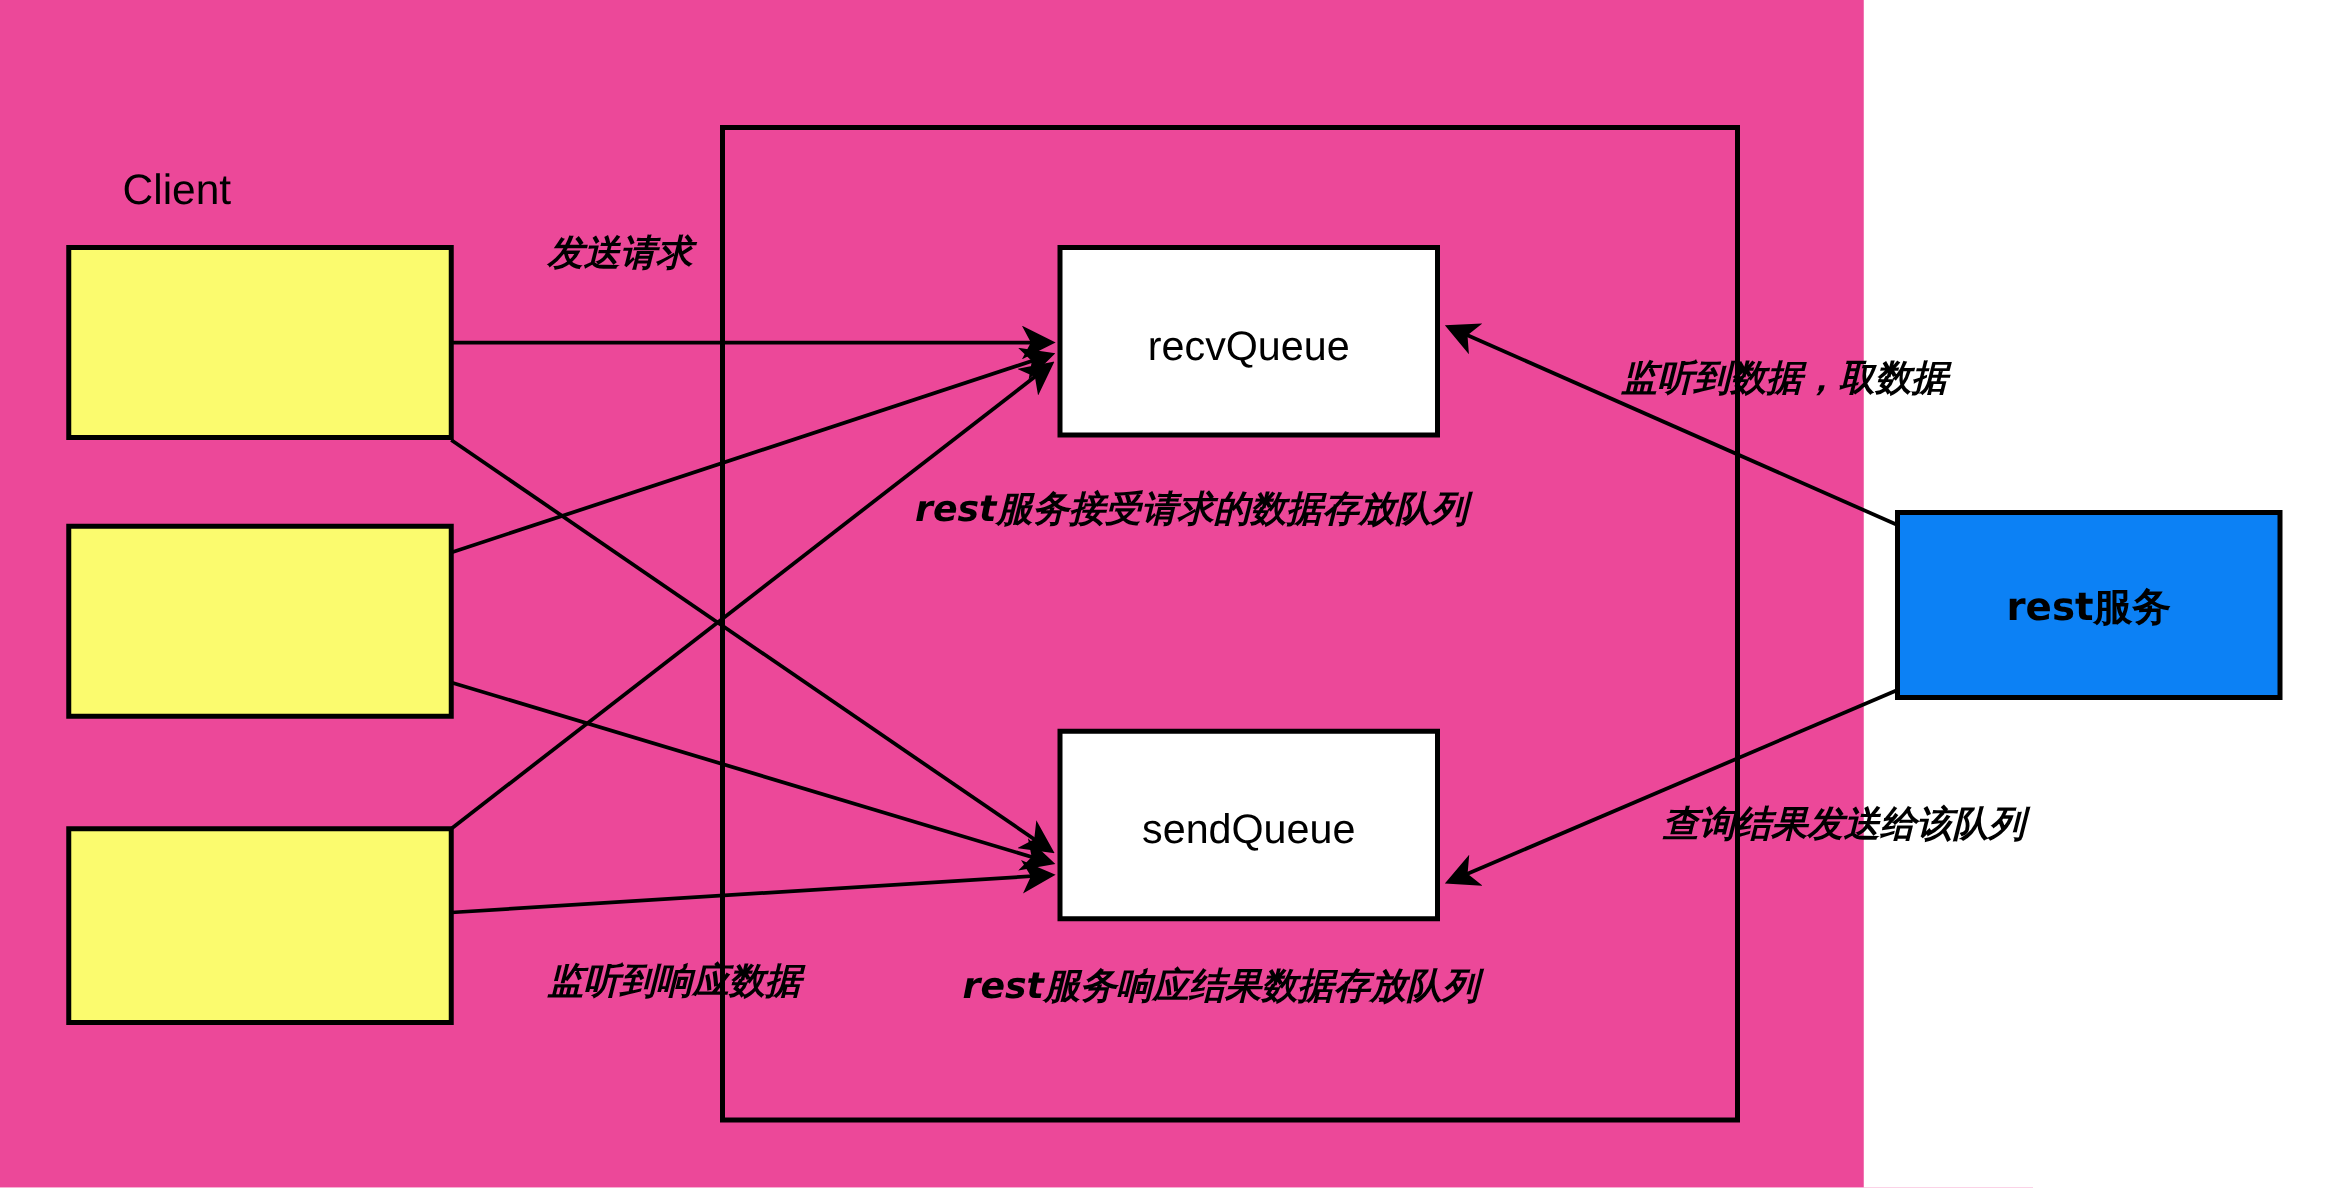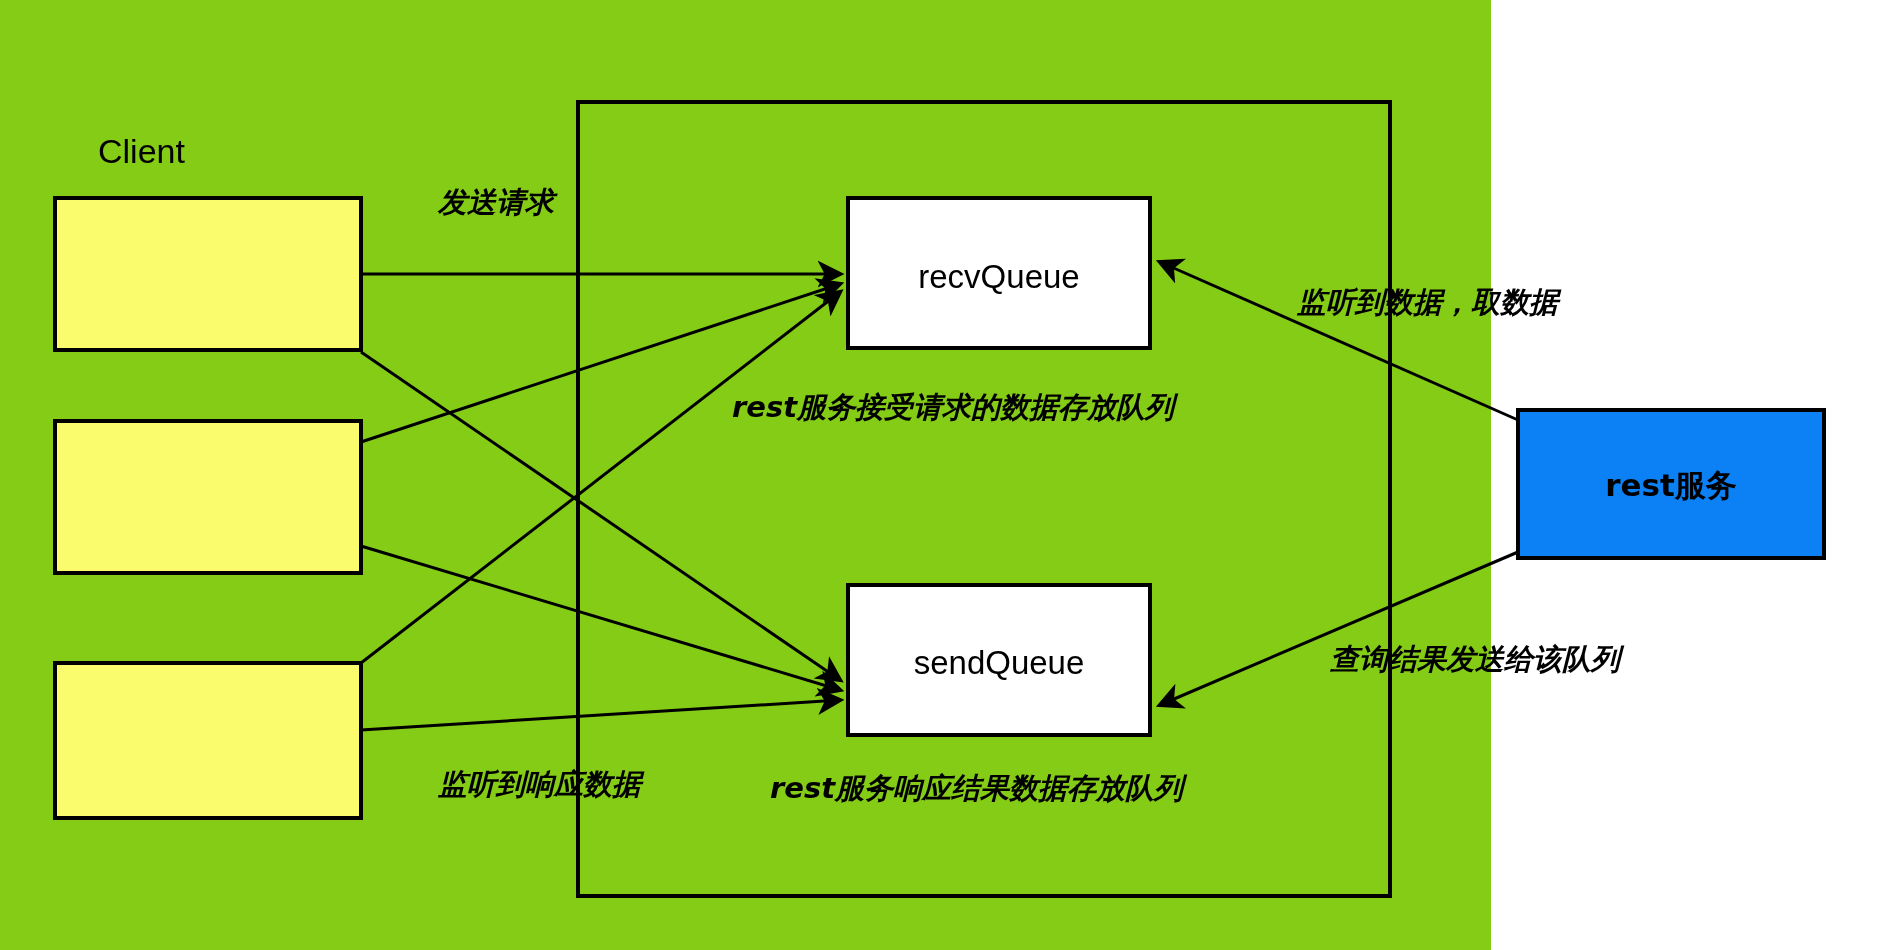--- a/index.html
+++ b/index.html
@@ -10,21 +10,21 @@
   body {
     width: 1877px;
     height: 950px;
     overflow: hidden;
     font-family: "Liberation Sans", sans-serif;
   }
   #diagram-root {
     position: relative;
     width: 1491px;
     height: 950px;
-    background: #84cc16;
+    background: #ec4899;
   }
   svg#diagram-svg {
     display: block;
     width: 1877px;
     height: 950px;
   }
   .box-fill-client { fill: #fbfb6e; stroke: #000000; stroke-width: 4; }
   .box-fill-queue  { fill: #ffffff; stroke: #000000; stroke-width: 4; }
   .box-fill-rest   { fill: #0c81f5; stroke: #000000; stroke-width: 4; }
   .container-rect  { fill: none;    stroke: #000000; stroke-width: 4; }

